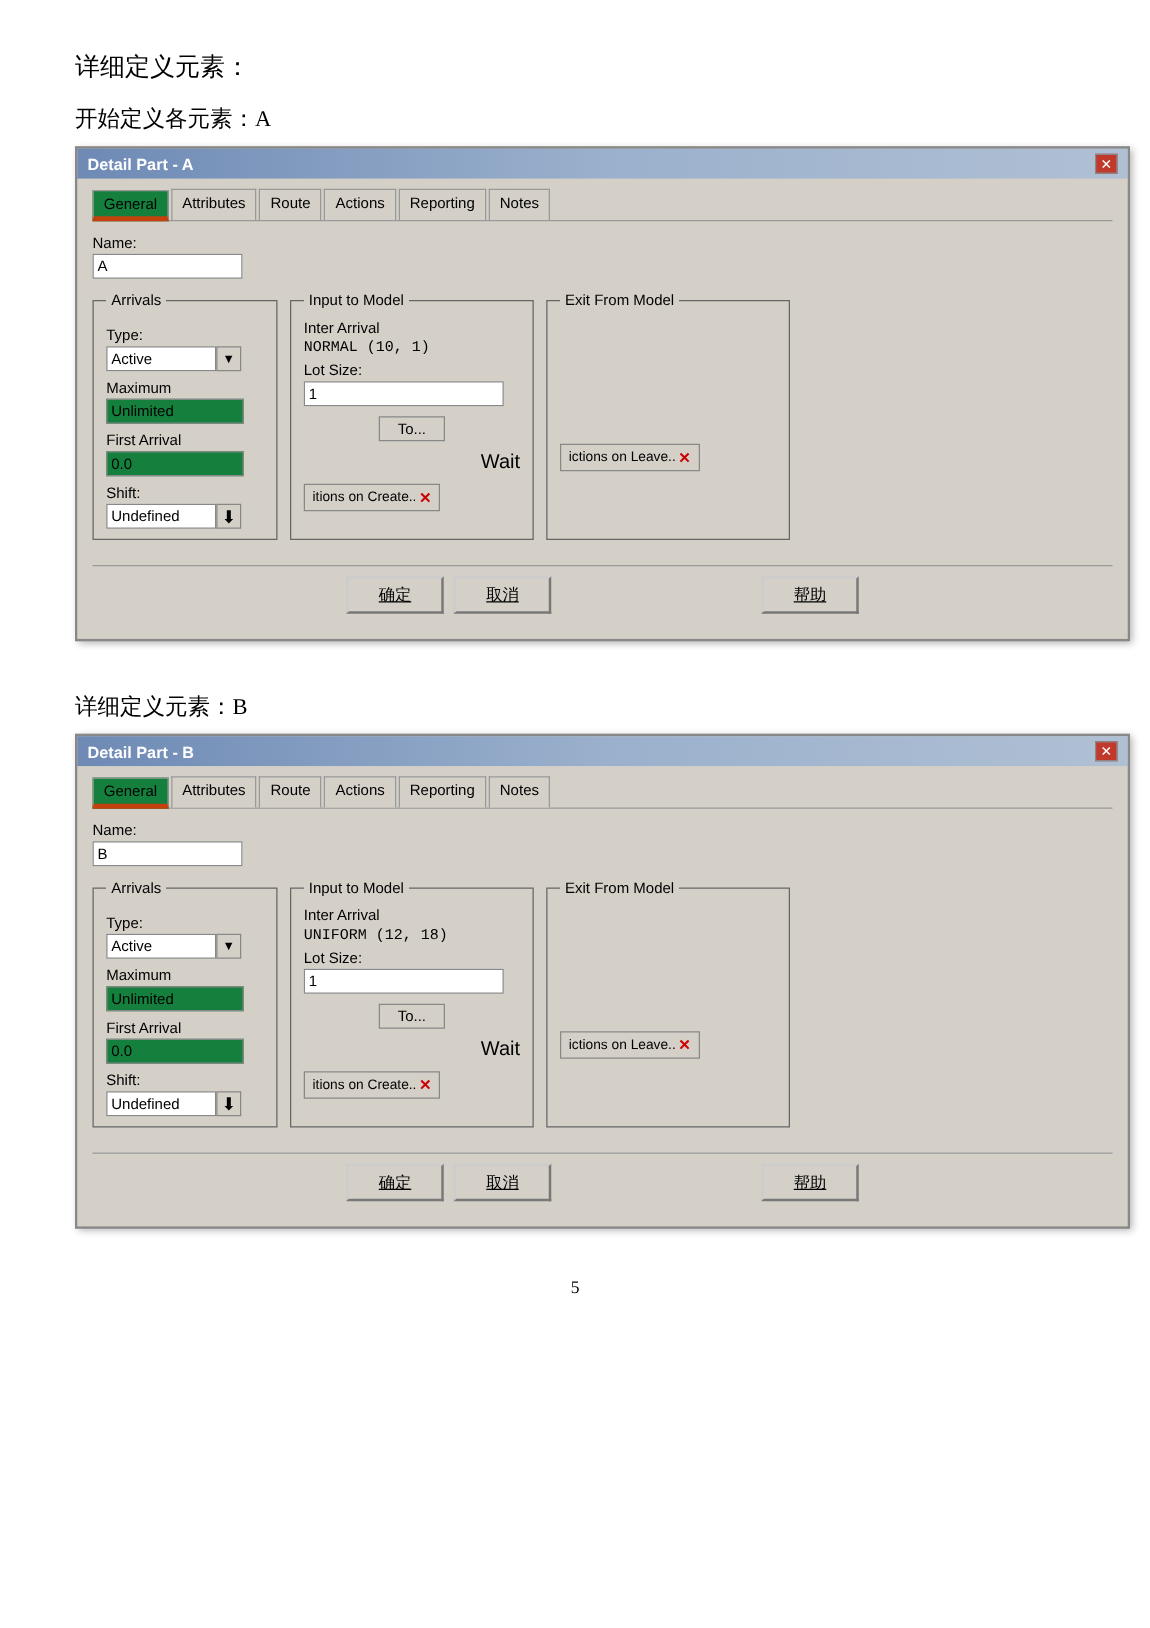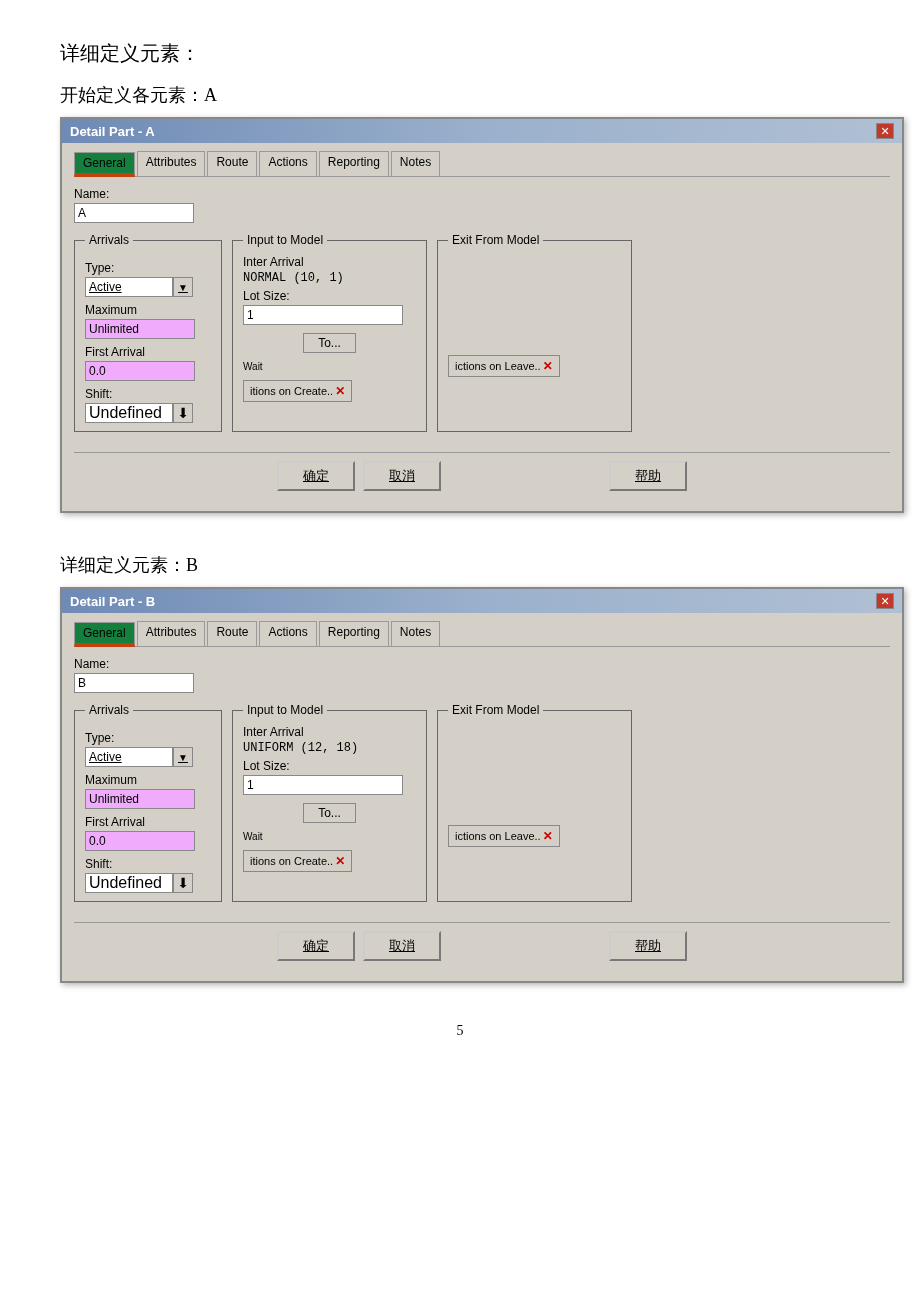--- a/index.html
+++ b/index.html
@@ -108,29 +108,28 @@
     .field-label {
       font-size: 12px;
       font-family: "Tahoma", Arial, sans-serif;
       margin-top: 6px;
       margin-bottom: 2px;
     }
     .field-input {
       width: 110px;
       height: 20px;
       border: 1px solid #888;
-      background: #f0abfc;
+      background: #15803d;
       font-size: 12px;
       font-family: "Tahoma", Arial, sans-serif;
       padding: 1px 3px;
     }
     .dropdown-wrapper {
       display: flex;
       align-items: center;
-      text-decoration: underline;
     }
     .dropdown-input {
       width: 88px;
       height: 20px;
       border: 1px solid #888;
       background: #fff;
       font-size: 12px;
       font-family: "Tahoma", Arial, sans-serif;
       padding: 1px 3px;
     }
@@ -147,21 +146,21 @@
     }
     .shift-wrapper {
       display: flex;
       align-items: center;
     }
     .shift-input {
       width: 88px;
       height: 20px;
       border: 1px solid #888;
       background: #fff;
-      font-size: 16px;
+      font-size: 12px;
       font-family: "Tahoma", Arial, sans-serif;
       padding: 1px 3px;
     }
     .shift-arrow {
       width: 20px;
       height: 20px;
       border: 1px solid #888;
       background: #d4d0c8;
       display: flex;
       align-items: center;
@@ -193,23 +192,23 @@
       display: inline-block;
       padding: 2px 14px;
       border: 1px solid #888;
       background: #d4d0c8;
       font-size: 12px;
       font-family: "Tahoma", Arial, sans-serif;
       cursor: pointer;
       margin: 4px 0;
     }
     .wait-label {
-      font-size: 10px;
-      font-family: "Tahoma", Arial, sans-serif;
-      text-align: left;
+      font-size: 16px;
+      font-family: "Tahoma", Arial, sans-serif;
+      text-align: right;
       margin-top: 4px;
     }
     .action-btn {
       border: 1px solid #888;
       background: #d4d0c8;
       font-size: 11px;
       font-family: "Tahoma", Arial, sans-serif;
       padding: 3px 6px;
       cursor: pointer;
       display: flex;

